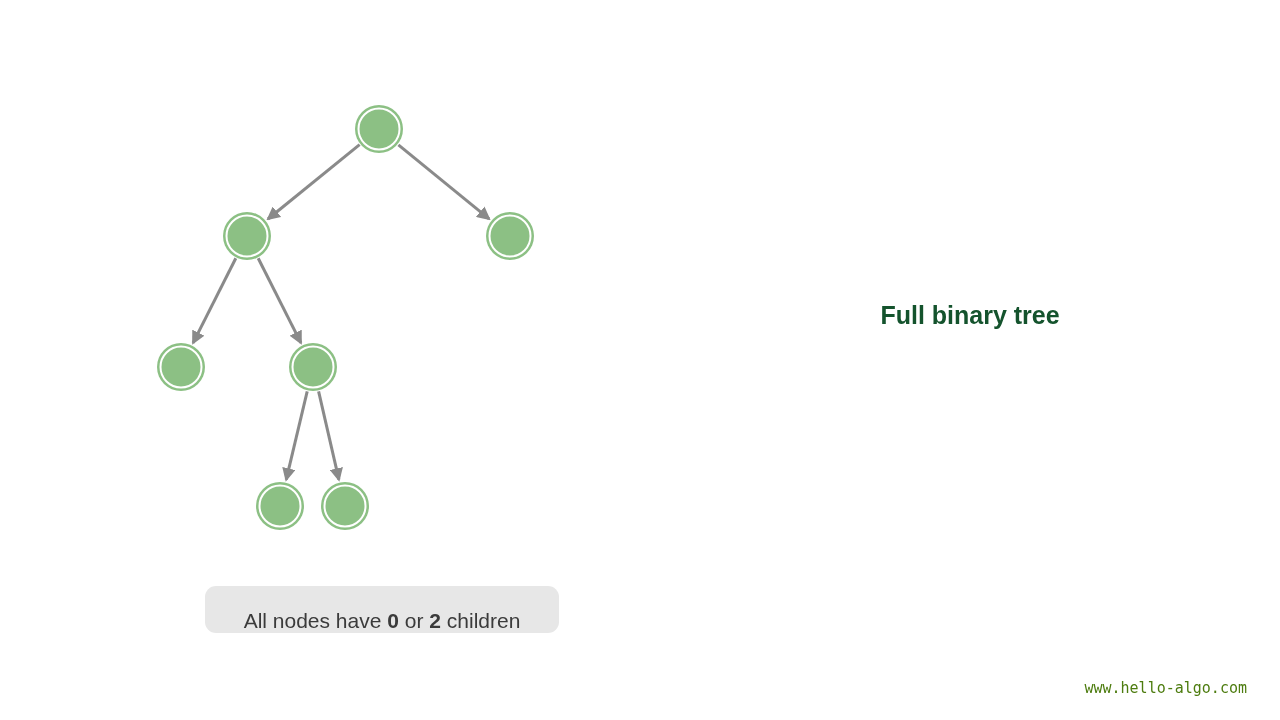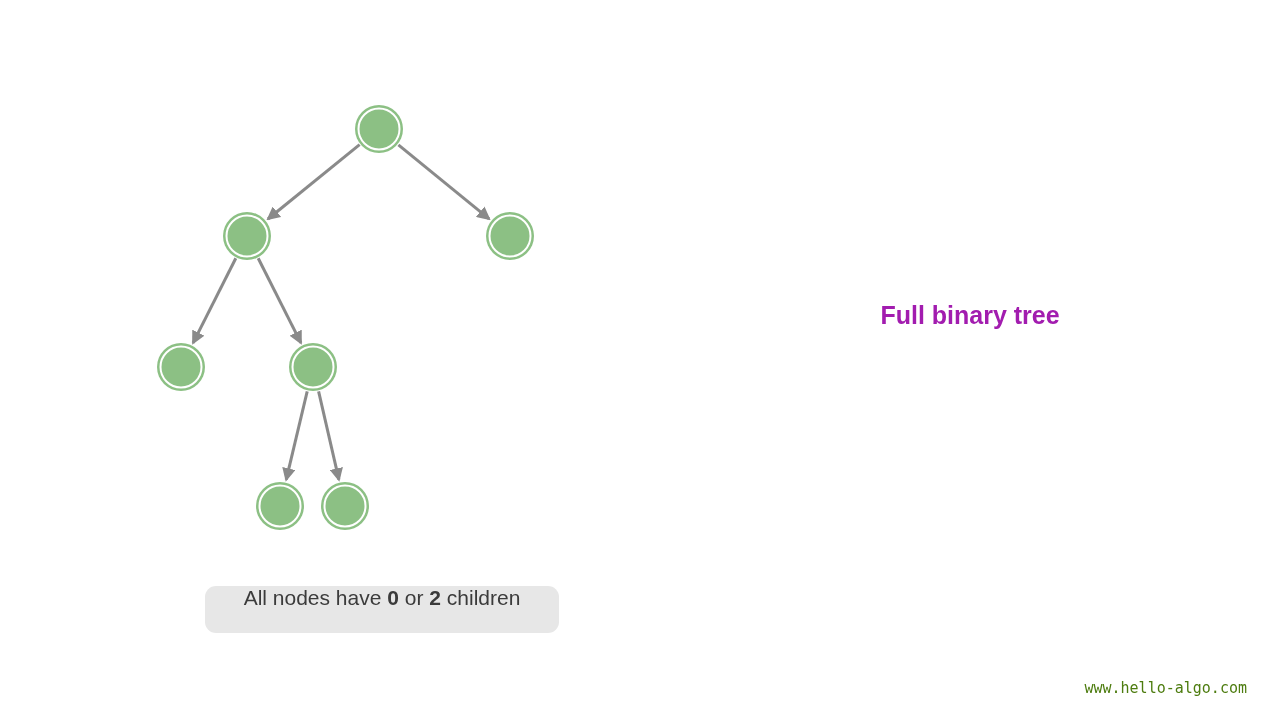--- a/index.html
+++ b/index.html
@@ -31,21 +31,21 @@
     white-space: nowrap;
   }
   .caption-box {
     position: absolute;
     left: 205px;
     top: 586px;
     width: 354px;
     height: 47px;
     border-radius: 11px;
     display: flex;
-    align-items: flex-start;
+    align-items: flex-end;
     justify-content: center;
   }
   .caption-text {
     font-size: 21px;
     white-space: nowrap;
   }
   .caption-text .b {
     font-weight: 700;
   }
   .watermark {
@@ -102,21 +102,21 @@
           <circle cx="280" cy="506" r="24" fill="#8cc084"></circle>
           <circle cx="280" cy="506" r="20.5" fill="none" stroke="#ffffff" stroke-width="2"></circle>
         </g>
         <g>
           <circle cx="345" cy="506" r="24" fill="#8cc084"></circle>
           <circle cx="345" cy="506" r="20.5" fill="none" stroke="#ffffff" stroke-width="2"></circle>
         </g>
       </g>
   </svg>
 
-  <div class="figure-title" style="color: #a21caf;">Full binary tree</div>
+  <div class="figure-title" style="color: #14532d;">Full binary tree</div>
 
   <div class="caption-box" style="background: rgb(231, 231, 231); color: rgb(59, 59, 59);">
     <span class="caption-text"><span>All nodes have </span><span class="b">0</span><span> or </span><span class="b">2</span><span> children</span></span>
   </div>
 
   <div class="watermark" style="color: #4d7c0f;">www.hello-algo.com</div>
 
 </div>
 
 </body></html>

